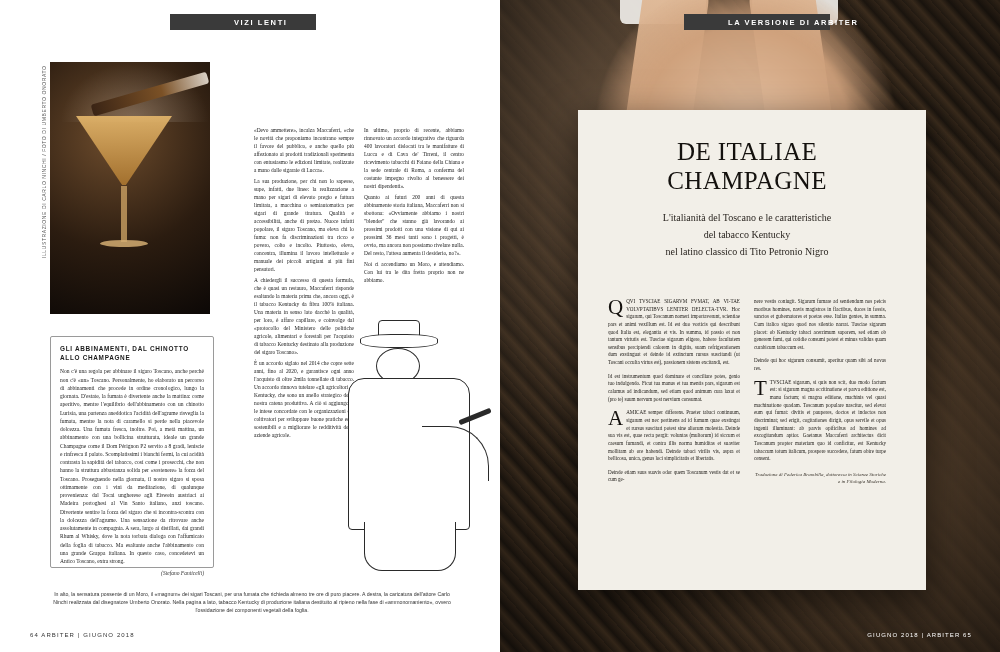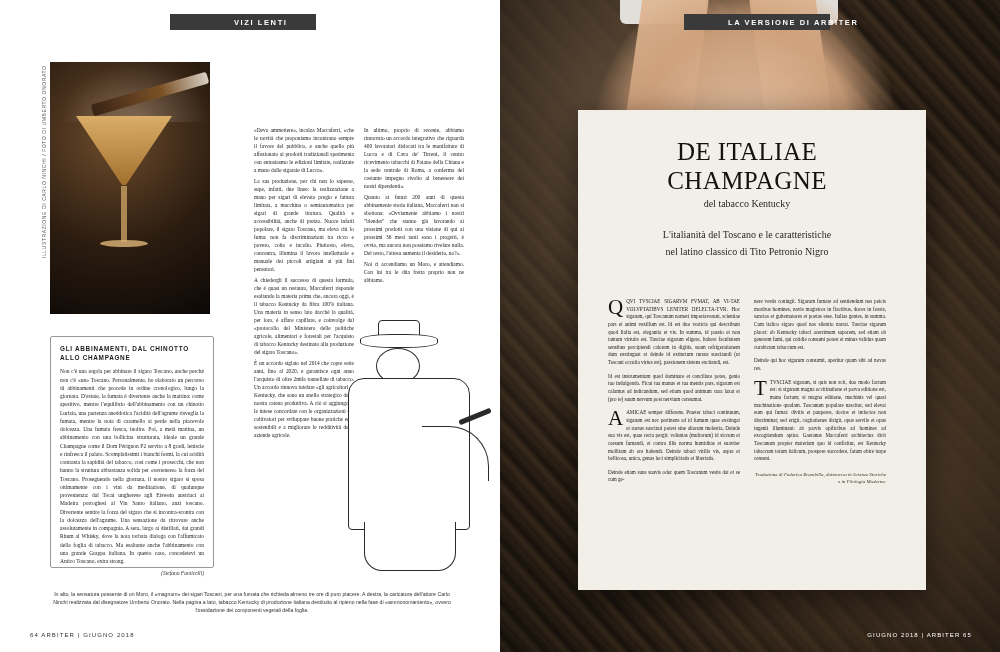--- a/index.html
+++ b/index.html
@@ -258,22 +258,22 @@
     <div class="forearm b"></div>
     <div class="hands"></div>
 
     <div class="runhead-rule" style="left:184px;background:#3a3a3a;"></div>
     <div class="runhead right">LA VERSIONE DI ARBITER</div>
 
     <div class="card">
       <h1>DE ITALIAE</h1>
       <h1>CHAMPAGNE</h1>
 
+      <div class="deck">L'italianità del Toscano e le caratteristiche</div>
       <div class="deck" style="margin-top:2px;">del tabacco Kentucky</div>
-      <div class="deck">L'italianità del Toscano e le caratteristiche</div>
       <div class="deck" style="margin-top:2px;text-align:center;">nel latino classico di Tito Petronio Nigro</div>
 
       <div class="rule"></div>
 
       <div class="latin">
         <div class="lc">
           <p>
             <span class="dropcap">Q</span><span>QVI TVSCIAE SIGARVM FVMAT, AB VI-TAE VOLVPTATIBVS LENITER DELECTA-TVR. Hoc sigarum, qui Toscanum nomeri importaverunt, scientiae pars et animi vexillum est. Id est duo vorticis qui describunt quod Italia est, elegantia et vis. In summa, id passio et non tantum virtutis est. Tusciae sigarum eligere, habere facultatem sensibus percipiendi calorem in digitis, suam refrigerationem dum exstinguat et deinde id extinctum rursus suscitandi (ut Toscani occulta virtus est), passionem sistens excitandi, est.</span>
           </p>
           <p>Id est instrumentum quod dominare et conciliare potes, genio tuo indulgendo. Ficut tua manus et tua mentis pars, sigarum est calamus ad indicandum, sed etiam quod animum cura laxat et (pro te) suum nervum post nervium consumat.</p>

